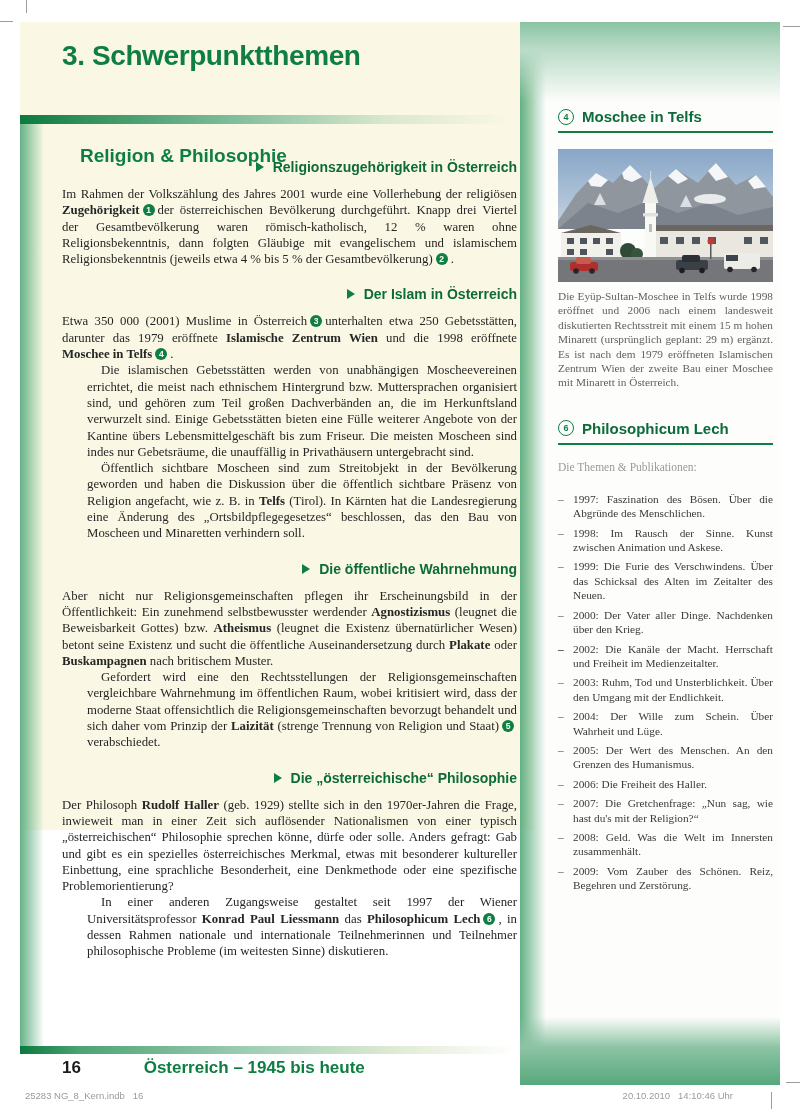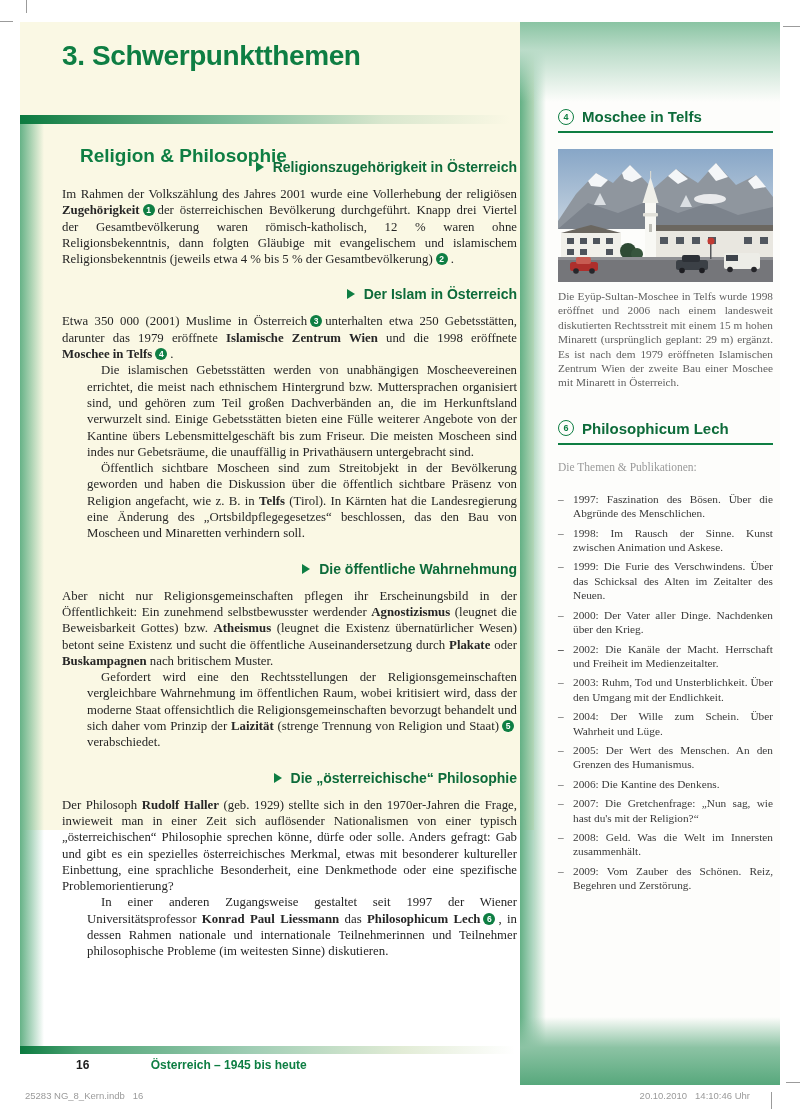--- a/index.html
+++ b/index.html
@@ -118,33 +118,33 @@
     font:11.3px/14.4px "Liberation Serif",serif;color:#3a3a3a;text-align:justify;
   }
   .ti .dash{position:absolute;left:0;top:0;}
 
   
   .footer-bar{
     position:absolute;left:0;top:1024px;width:510px;height:8px;
     background:linear-gradient(90deg,#0B7A3F 0%,#4EA475 12%,#9FCDB4 45%,#E2ECD6 75%,rgba(250,248,228,0) 97%);
   }
   .footer-row{
-    position:absolute;left:56px;top:1036px;
-    font-family:"Liberation Sans",sans-serif;font-weight:bold;font-size:12px;
+    position:absolute;left:42px;top:1036px;
+    font-family:"Liberation Sans",sans-serif;font-weight:bold;font-size:17px;
   }
   .pagenum{color:#1c1c1c;}
   .foottitle{color:#0E7E43;margin-left:58px;}
 
   
   .print-file{
     position:absolute;left:25px;top:1090px;
     font:9.5px "Liberation Sans",sans-serif;color:#9a9a9a;white-space:pre;
   }
   .print-time{
-    position:absolute;right:50px;top:1090px;
+    position:absolute;right:67px;top:1090px;
     font:9.5px "Liberation Sans",sans-serif;color:#9a9a9a;white-space:pre;
   }
 </style>
 </head>
 <body>
 
 <div class="canvas">
 
   <div class="crop h" style="top:21px;left:0;width:13px;"></div>
   <div class="crop v" style="left:26px;top:0;height:13px;"></div>
@@ -271,21 +271,21 @@
         <div id="themes-list" class="themes">
             <div class="ti"><span class="dash">–</span><span>1997: Faszination des Bösen. Über die Abgründe des Menschlichen.</span></div>
             <div class="ti"><span class="dash">–</span><span>1998: Im Rausch der Sinne. Kunst zwischen Animation und Askese.</span></div>
             <div class="ti"><span class="dash">–</span><span>1999: Die Furie des Verschwindens. Über das Schicksal des Alten im Zeitalter des Neuen.</span></div>
             <div class="ti"><span class="dash">–</span><span>2000: Der Vater aller Dinge. Nachdenken über den Krieg.</span></div>
             <div class="ti"><span class="dash">–</span></div>
             <div class="ti"><span class="dash">–</span><span>2002: Die Kanäle der Macht. Herrschaft und Freiheit im Medienzeitalter.</span></div>
             <div class="ti"><span class="dash">–</span><span>2003: Ruhm, Tod und Unsterblichkeit. Über den Umgang mit der Endlichkeit.</span></div>
             <div class="ti"><span class="dash">–</span><span>2004: Der Wille zum Schein. Über Wahrheit und Lüge.</span></div>
             <div class="ti"><span class="dash">–</span><span>2005: Der Wert des Menschen. An den Grenzen des Humanismus.</span></div>
-            <div class="ti"><span class="dash">–</span><span>2006: Die Kantine des Denkens.</span></div>
+            <div class="ti"><span class="dash">–</span><span>2006: Die Freiheit des Haller.</span></div>
             <div class="ti"><span class="dash">–</span><span>2007: Die Gretchenfrage: „Nun sag, wie hast du's mit der Religion?“</span></div>
             <div class="ti"><span class="dash">–</span><span>2008: Geld. Was die Welt im Innersten zusammenhält.</span></div>
             <div class="ti"><span class="dash">–</span><span>2009: Vom Zauber des Schönen. Reiz, Begehren und Zerstörung.</span></div>
           </div>
       </div>
 
     </aside>
 
     <div class="footer-bar"></div>
     <div class="footer-row">

